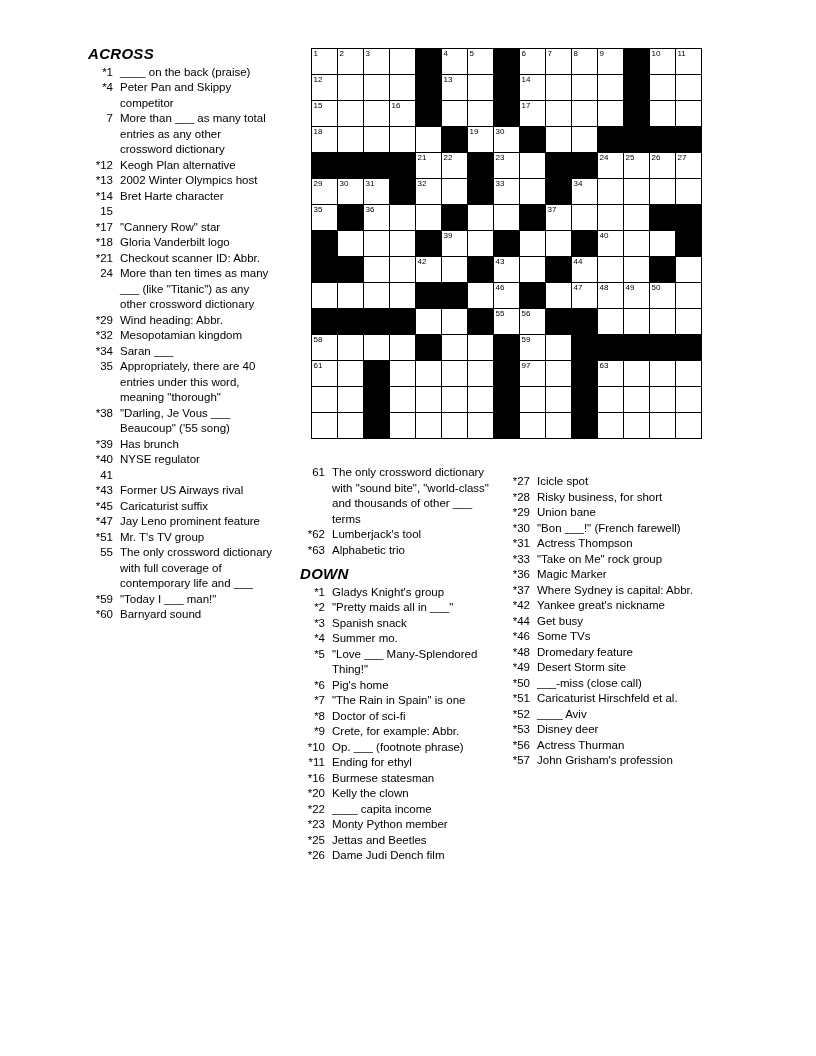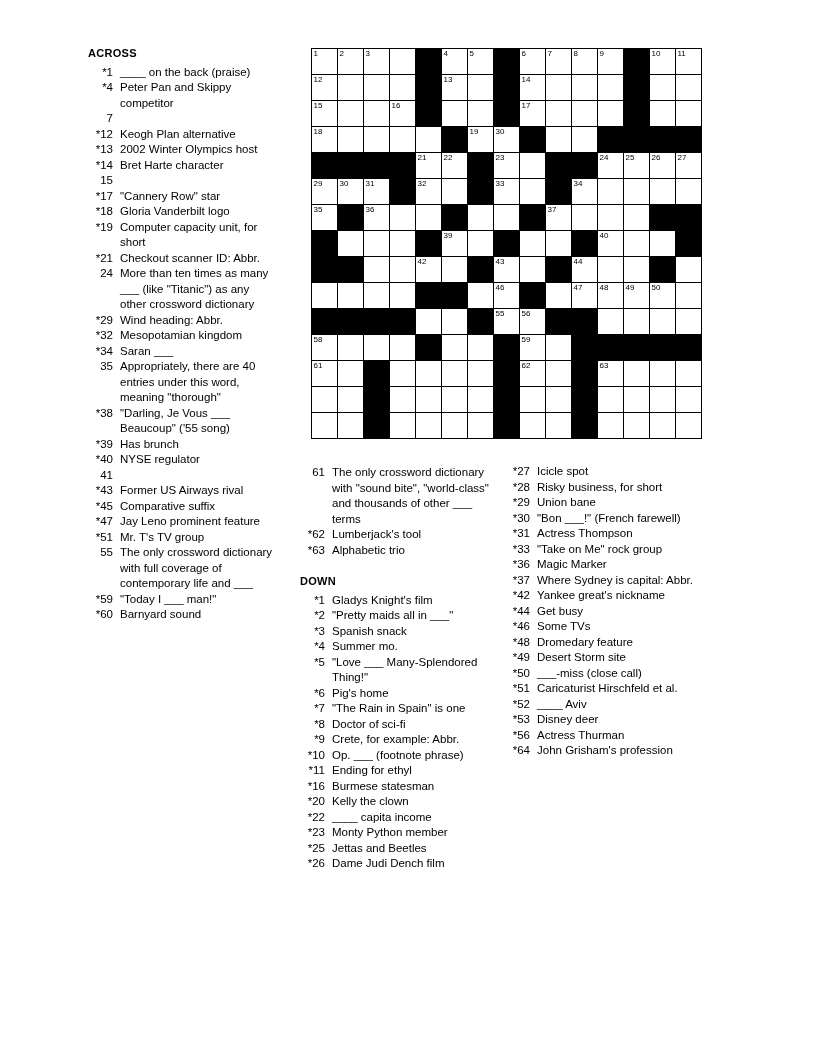--- a/index.html
+++ b/index.html
@@ -17,29 +17,30 @@
   }
 
   
   .clue-col {
     position: absolute;
     font-size: 11.5px;
     line-height: 15.5px;
   }
   #col-across { left: 88px;  top: 46px;  width: 185px; }
   #col-mid    { left: 300px; top: 465px; width: 190px; }
-  #col-right  { left: 505px; top: 464px; width: 210px; }
+  #col-right  { left: 505px; top: 474px; width: 210px; }
 
   .section-title {
     font-weight: bold;
-    font-size: 11px;
+    font-size: 15px;
     margin-bottom: 3px;
     letter-spacing: 0.3px;
-  }
-  .section-title.down-title { margin-top: 16px; }
+    font-style: italic;
+  }
+  .section-title.down-title { margin-top: 8px; }
 
   .clue {
     display: flex;
     align-items: flex-start;
     margin-bottom: 0px;
   }
   .clue-num {
     width: 32px;
     flex: 0 0 32px;
     text-align: right;
@@ -95,20 +96,21 @@
       <div class="clue">
         <span class="clue-num">*1</span>
         <span class="clue-text">____ on the back (praise)</span>
       </div>
       <div class="clue">
         <span class="clue-num">*4</span>
         <span class="clue-text">Peter Pan and Skippy competitor</span>
       </div>
       <div class="clue">
         <span class="clue-num">7</span>
+        <span class="clue-text">More than ___ as many total entries as any other crossword dictionary</span>
       </div>
       <div class="clue">
         <span class="clue-num">*12</span>
         <span class="clue-text">Keogh Plan alternative</span>
       </div>
       <div class="clue">
         <span class="clue-num">*13</span>
         <span class="clue-text">2002 Winter Olympics host</span>
       </div>
       <div class="clue">
@@ -120,24 +122,20 @@
       </div>
       <div class="clue">
         <span class="clue-num">*17</span>
         <span class="clue-text">"Cannery Row" star</span>
       </div>
       <div class="clue">
         <span class="clue-num">*18</span>
         <span class="clue-text">Gloria Vanderbilt logo</span>
       </div>
       <div class="clue">
-        <span class="clue-num">*19</span>
-        <span class="clue-text">Computer capacity unit, for short</span>
-      </div>
-      <div class="clue">
         <span class="clue-num">*21</span>
         <span class="clue-text">Checkout scanner ID: Abbr.</span>
       </div>
       <div class="clue">
         <span class="clue-num">24</span>
         <span class="clue-text">More than ten times as many ___ (like "Titanic") as any other crossword dictionary</span>
       </div>
       <div class="clue">
         <span class="clue-num">*29</span>
         <span class="clue-text">Wind heading: Abbr.</span>
@@ -168,21 +166,21 @@
       </div>
       <div class="clue">
         <span class="clue-num">41</span>
       </div>
       <div class="clue">
         <span class="clue-num">*43</span>
         <span class="clue-text">Former US Airways rival</span>
       </div>
       <div class="clue">
         <span class="clue-num">*45</span>
-        <span class="clue-text">Comparative suffix</span>
+        <span class="clue-text">Caricaturist suffix</span>
       </div>
       <div class="clue">
         <span class="clue-num">*47</span>
         <span class="clue-text">Jay Leno prominent feature</span>
       </div>
       <div class="clue">
         <span class="clue-num">*51</span>
         <span class="clue-text">Mr. T's TV group</span>
       </div>
       <div class="clue">
@@ -212,21 +210,21 @@
       </div>
       <div class="clue">
         <span class="clue-num">*63</span>
         <span class="clue-text">Alphabetic trio</span>
       </div>
     </div>
   <div class="section-title down-title">DOWN</div>
   <div id="down-list">
       <div class="clue">
         <span class="clue-num">*1</span>
-        <span class="clue-text">Gladys Knight's film</span>
+        <span class="clue-text">Gladys Knight's group</span>
       </div>
       <div class="clue">
         <span class="clue-num">*2</span>
         <span class="clue-text">"Pretty maids all in ___"</span>
       </div>
       <div class="clue">
         <span class="clue-num">*3</span>
         <span class="clue-text">Spanish snack</span>
       </div>
       <div class="clue">
@@ -356,21 +354,21 @@
       </div>
       <div class="clue">
         <span class="clue-num">*53</span>
         <span class="clue-text">Disney deer</span>
       </div>
       <div class="clue">
         <span class="clue-num">*56</span>
         <span class="clue-text">Actress Thurman</span>
       </div>
       <div class="clue">
-        <span class="clue-num">*64</span>
+        <span class="clue-num">*57</span>
         <span class="clue-text">John Grisham's profession</span>
       </div>
     </div>
 </div>
 
 <div id="grid">
     <div class="cell">
       <span class="cn">1</span>
     </div>
     <div class="cell">
@@ -654,21 +652,21 @@
       <span class="cn">61</span>
     </div>
     <div class="cell"></div>
     <div class="cell black"></div>
     <div class="cell"></div>
     <div class="cell"></div>
     <div class="cell"></div>
     <div class="cell"></div>
     <div class="cell black"></div>
     <div class="cell">
-      <span class="cn">62</span>
+      <span class="cn">97</span>
     </div>
     <div class="cell"></div>
     <div class="cell black"></div>
     <div class="cell">
       <span class="cn">63</span>
     </div>
     <div class="cell"></div>
     <div class="cell"></div>
     <div class="cell"></div>
     <div class="cell"></div>

